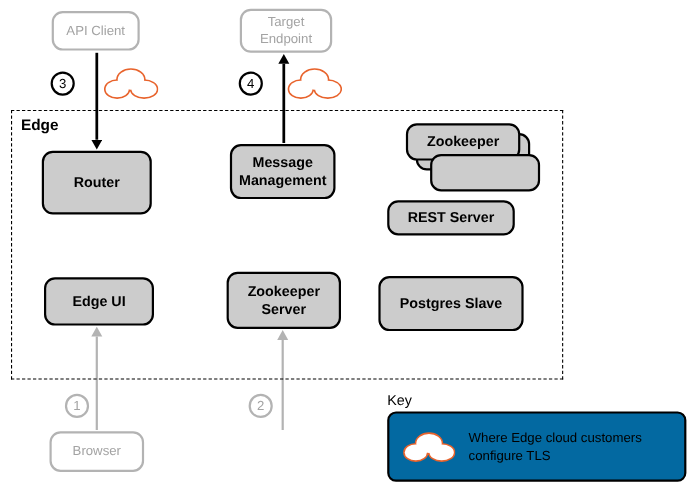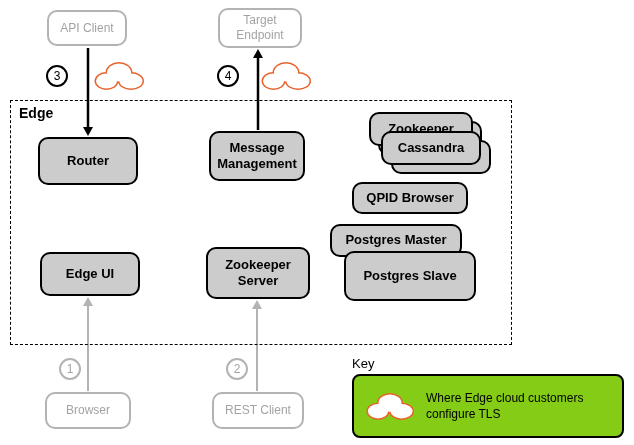--- a/index.html
+++ b/index.html
@@ -95,21 +95,21 @@
     left: 352px; top: 356px;
     font-size: 13px;
     color: #000;
   }
   .key-box {
     position: absolute;
     left: 352px; top: 374px;
     width: 272px; height: 64px;
     border: 2px solid #000;
     border-radius: 8px;
-    background: #84cc16;
+    background: #0369a1;
     display: flex;
     align-items: center;
     gap: 12px;
     padding: 0 12px;
   }
   .key-cloud-slot { position: relative; width: 48px; height: 28px; flex: 0 0 auto; }
   .key-text {
     font-size: 12px;
     color: #000;
     line-height: 1.35;
@@ -164,60 +164,51 @@
       <use href="#cloud-shape"></use>
     </svg>
 
   <div class="step light" style="left:59px;top:358px">1</div>
   <div class="step light" style="left:226px;top:358px">2</div>
 
   <div class="edge-box">
     <div class="edge-label">Edge</div>
   </div>
 
-  <div class="node" style="left:38px;top:137px;width:100px;height:48px">
+  <div class="node" style="left:38px;top:137px;width:100px;height:58px">
     <span>Router</span>
   </div>
   <div class="node" style="left:209px;top:131px;width:96px;height:50px">
     <span>Message Management</span>
   </div>
 
   <div class="node shadow" style="left:378px;top:121px;width:104px;height:34px"></div>
   <div class="node" style="left:369px;top:112px;width:104px;height:34px">
     <span>Zookeeper</span>
   </div>
   <div class="node shadow" style="left:391px;top:140px;width:100px;height:34px"></div>
-  <div class="node" style="left:381px;top:131px;width:100px;height:34px">
-    <span>Cassandra</span>
-  </div>
 
   <div class="node" style="left:352px;top:182px;width:116px;height:32px">
-    <span>QPID Browser</span>
-  </div>
-
-  <div class="node" style="left:330px;top:224px;width:132px;height:33px">
-    <span>Postgres Master</span>
-  </div>
+    <span>REST Server</span>
+  </div>
+
   <div class="node" style="left:344px;top:251px;width:132px;height:50px">
     <span>Postgres Slave</span>
   </div>
 
 
   <div class="node" style="left:40px;top:252px;width:100px;height:44px">
     <span>Edge UI</span>
   </div>
   <div class="node" style="left:206px;top:247px;width:104px;height:52px">
     <span>Zookeeper Server</span>
   </div>
 
   <div class="ext-node" style="left:45px;top:392px;width:86px;height:37px">
     <span>Browser</span>
-  </div>
-  <div class="ext-node" style="left:212px;top:392px;width:92px;height:37px">
-    <span>REST Client</span>
   </div>
 
   <div class="key-title">Key</div>
   <div class="key-box">
     <span class="key-cloud-slot">
       <svg class="cloud" style="left:0;top:0" width="48" height="28" viewBox="0 0 50 29">
           <use href="#cloud-shape"></use>
         </svg>
     </span>
     <div class="key-text">Where Edge cloud customers configure TLS</div>

